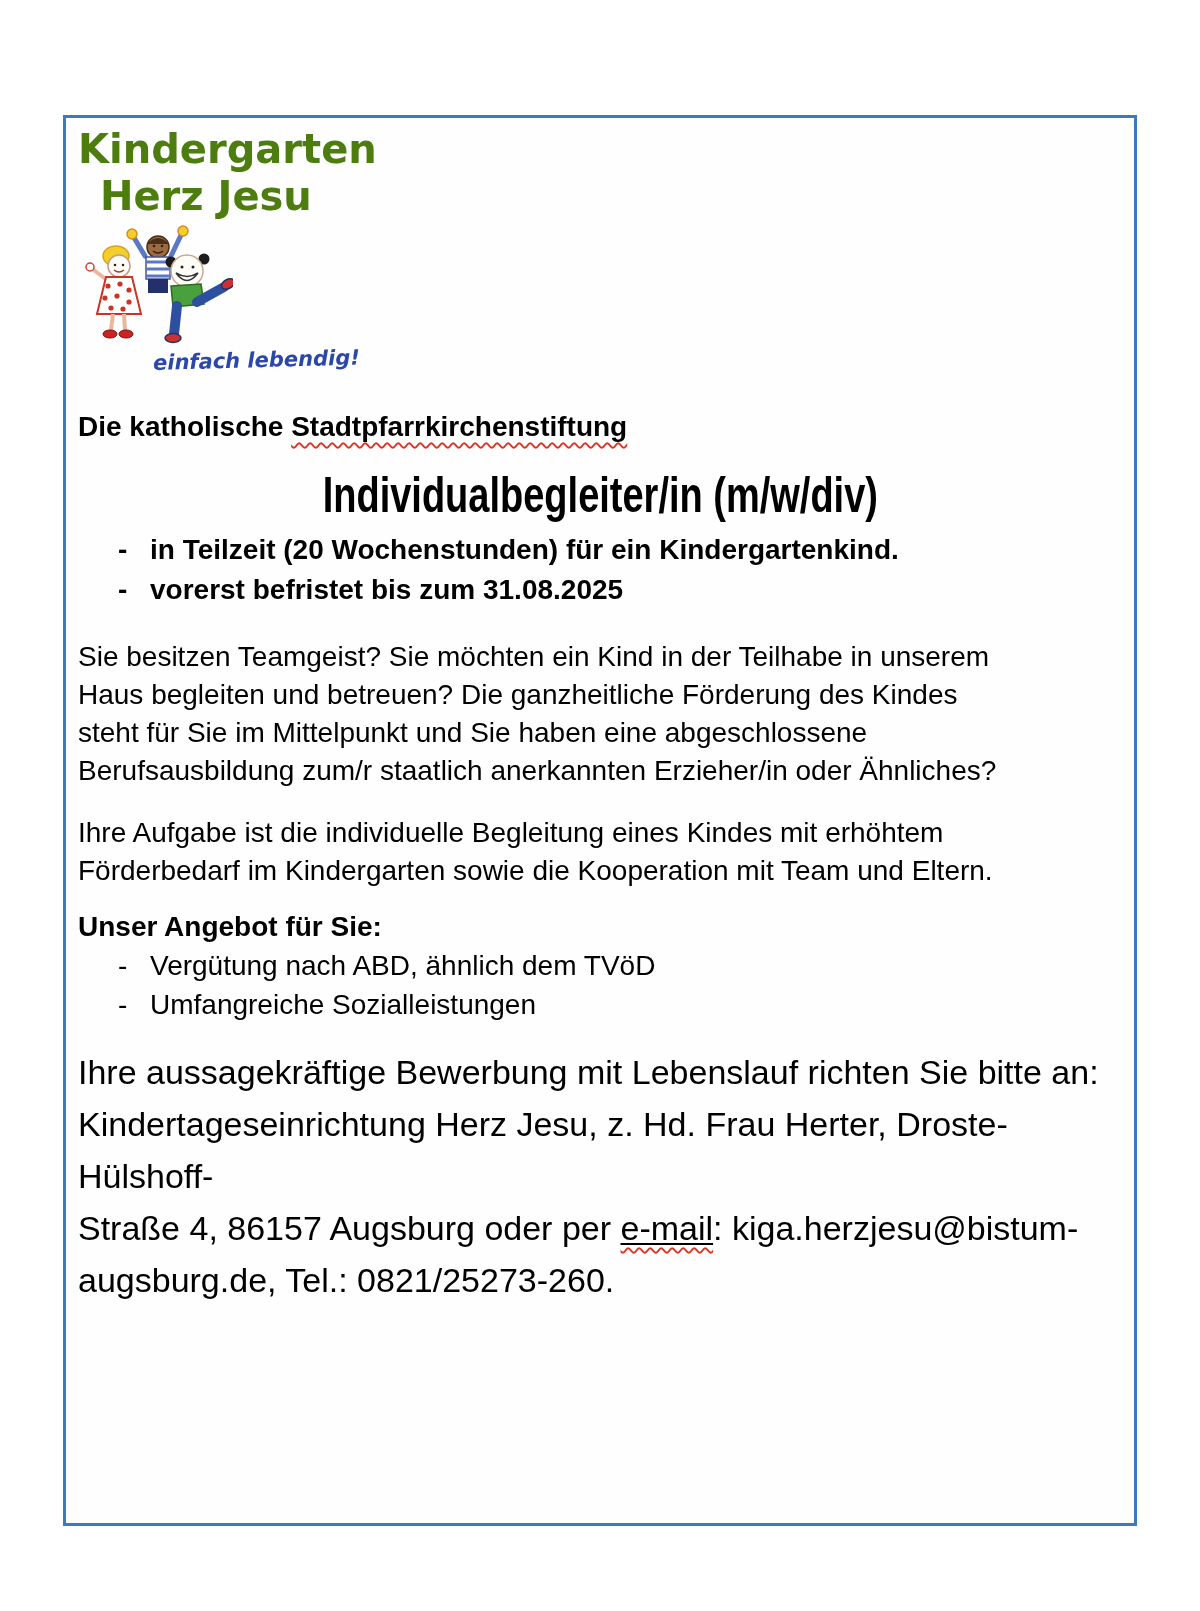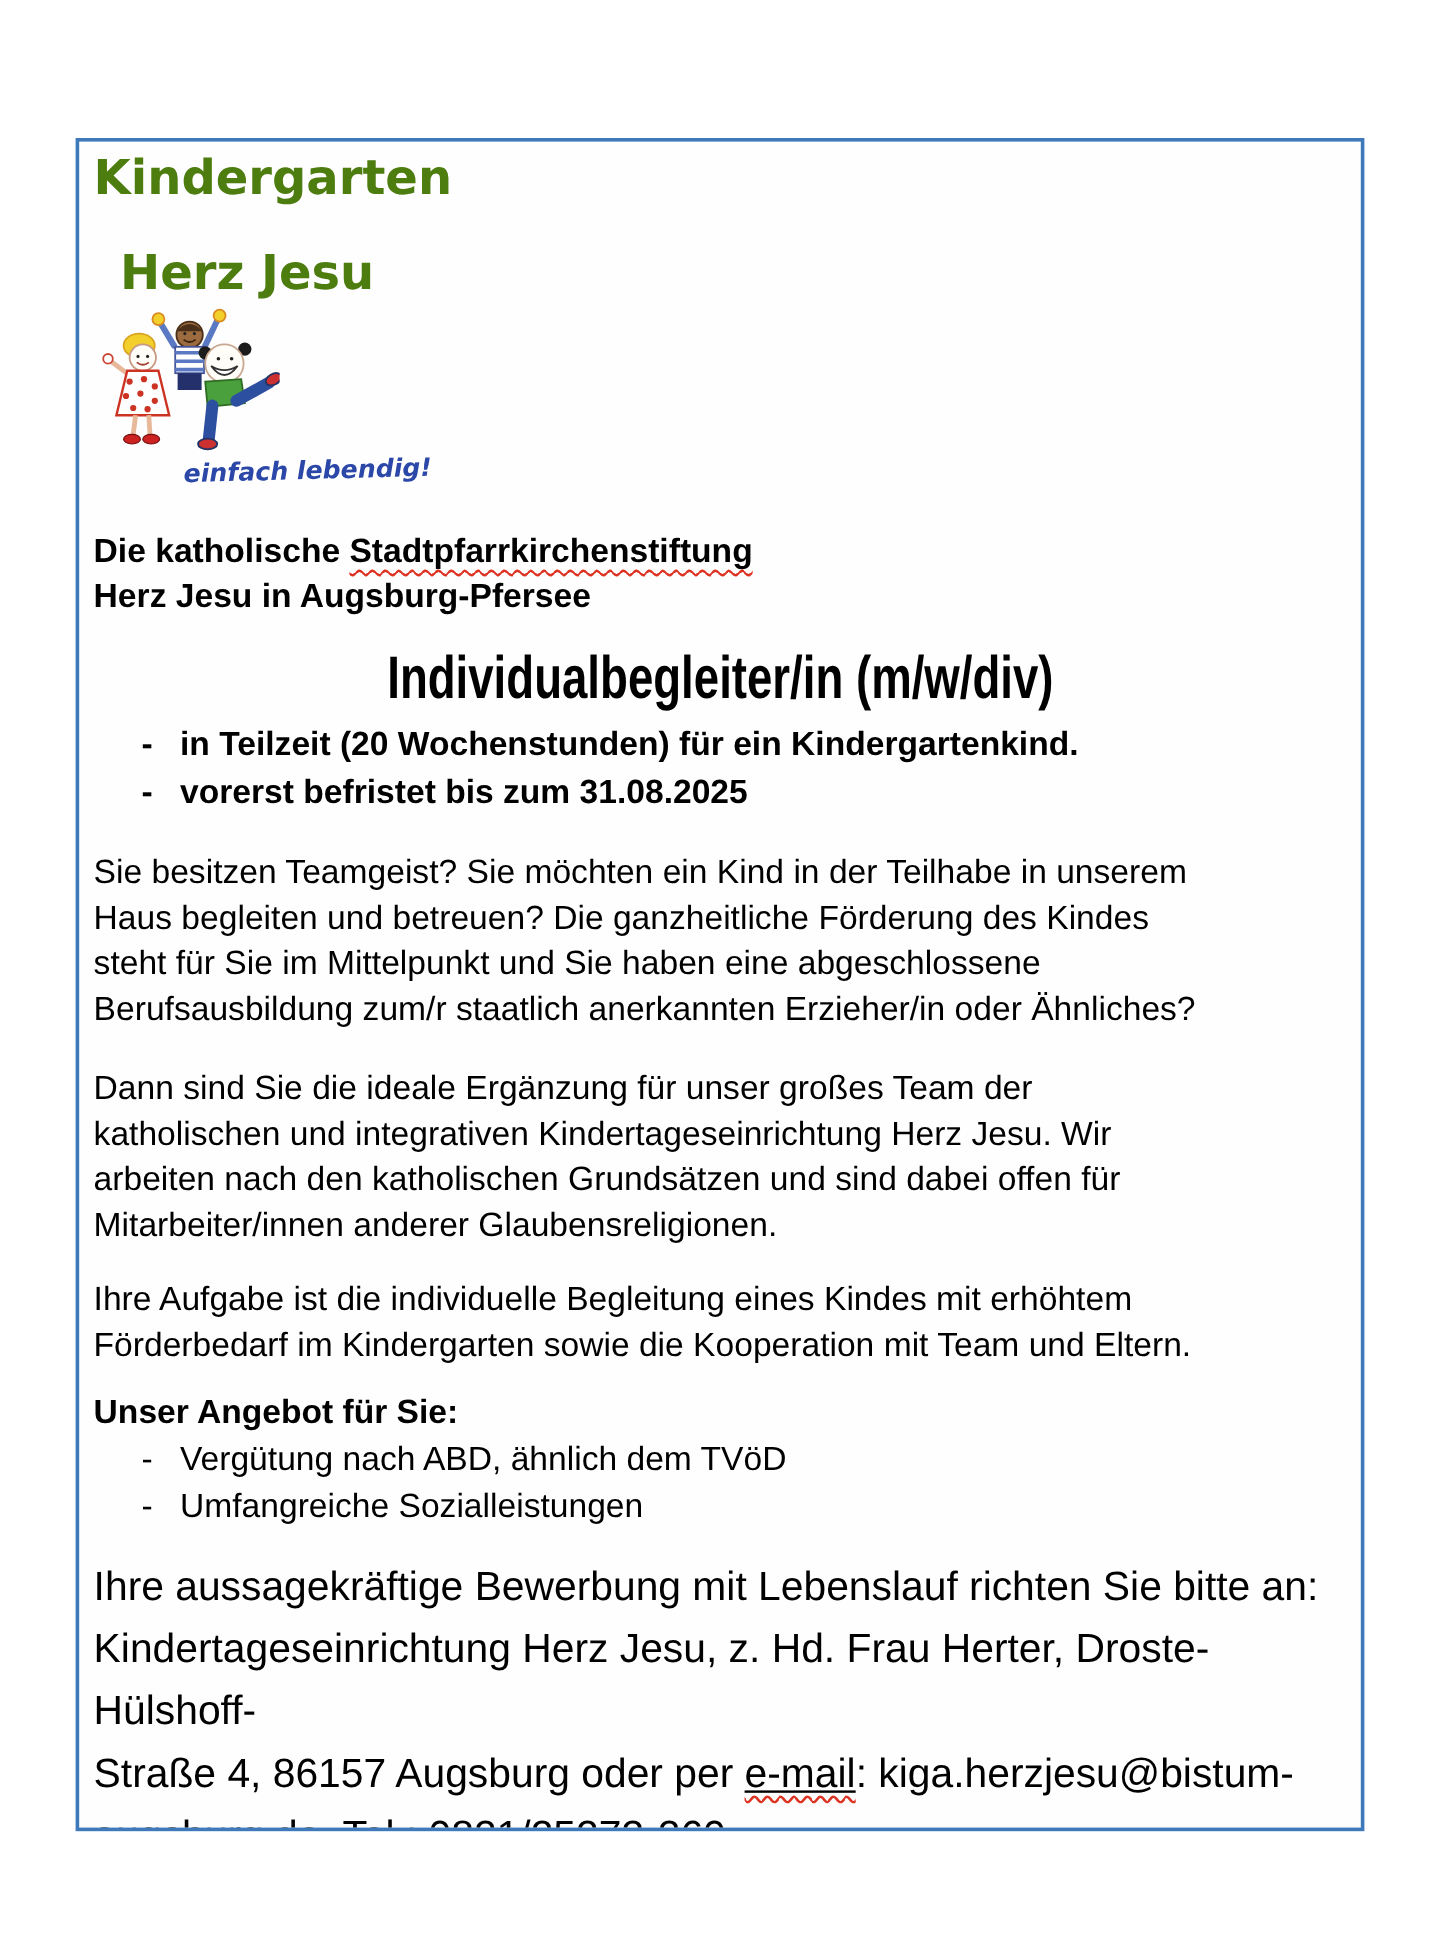--- a/index.html
+++ b/index.html
@@ -14,21 +14,21 @@
     width:1074px; height:1411px;
     border:3px solid #3d79bb;
     box-sizing:border-box;
     background:#fffeff;
     padding:0 12px;
     overflow:hidden;
   }
   
   .logo-title { margin-top:8px; font-family:"DejaVu Sans","Liberation Sans",sans-serif;
     font-weight:bold; font-size:40px; line-height:47px; color:#4d7c0f; letter-spacing:0px; }
-  .logo-line2 { margin-left:22px;margin-top:32px; }
+  .logo-line2 { margin-left:22px; }
   .illustration { margin:4px 0 0 5px; width:150px; height:122px; }
   .tagline { margin:2px 0 0 75px; width:220px;
     font-family:"DejaVu Sans","Liberation Sans",sans-serif;
     font-style:italic; font-weight:bold; font-size:21px; color:#2b48a8;
     transform:rotate(-1.5deg); }
   
   .intro { margin-top:36px; font-size:28px; line-height:38px; }
   .intro .b { font-weight:bold; }
   .spell-wavy {
     text-decoration:underline wavy #dd3322;
@@ -121,21 +121,20 @@
       <path d="M114 78 L141 63" stroke="#2d4fa0" stroke-width="10" stroke-linecap="round"></path>
       <ellipse cx="90" cy="114" rx="8" ry="4.5" fill="#cc3030" stroke="#223366" stroke-width="1.5"></ellipse>
       <ellipse cx="145" cy="60" rx="7" ry="4.5" fill="#cc3030" stroke="#223366" stroke-width="1.5" transform="rotate(-28 145 60)"></ellipse>
     </svg>
   </div>
 
   <div class="tagline">einfach lebendig!</div>
 
   <div class="intro">
     <div class="b"><span>Die katholische </span><span class="spell-wavy">Stadtpfarrkirchenstiftung</span></div>
-    <div class="b">Herz Jesu in Augsburg-Pfersee</div>
   </div>
 
   <div class="job-title">
     <span class="job-title-inner">Individualbegleiter/in (m/w/div)</span>
   </div>
 
   <div class="job-bullets">
     <div class="li-row">
       <span class="li-dash">-</span>
       <span class="li-text">in Teilzeit (20 Wochenstunden) für ein Kindergartenkind.</span>
@@ -143,24 +142,20 @@
     <div class="li-row">
       <span class="li-dash">-</span>
       <span class="li-text">vorerst befristet bis zum 31.08.2025</span>
     </div>
   </div>
 
   <div class="para">Sie besitzen Teamgeist? Sie möchten ein Kind in der Teilhabe in unserem
 Haus begleiten und betreuen? Die ganzheitliche Förderung des Kindes
 steht für Sie im Mittelpunkt und Sie haben eine abgeschlossene
 Berufsausbildung zum/r staatlich anerkannten Erzieher/in oder Ähnliches?</div>
-  <div class="para">Dann sind Sie die ideale Ergänzung für unser großes Team der
-katholischen und integrativen Kindertageseinrichtung Herz Jesu. Wir
-arbeiten nach den katholischen Grundsätzen und sind dabei offen für
-Mitarbeiter/innen anderer Glaubensreligionen.</div>
   <div class="para tight">Ihre Aufgabe ist die individuelle Begleitung eines Kindes mit erhöhtem
 Förderbedarf im Kindergarten sowie die Kooperation mit Team und Eltern.</div>
 
   <div class="offer-head">Unser Angebot für Sie:</div>
   <div class="offer-list">
     <div class="li-row">
       <span class="li-dash">-</span>
       <span class="li-text">Vergütung nach ABD, ähnlich dem TVöD</span>
     </div>
     <div class="li-row">

